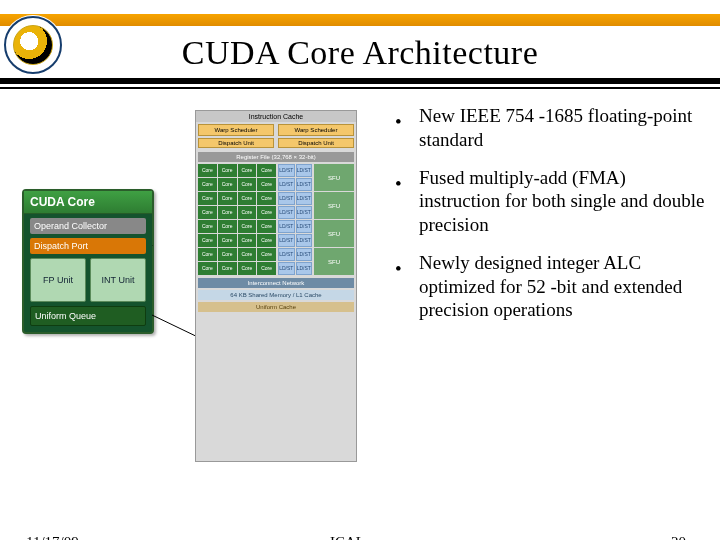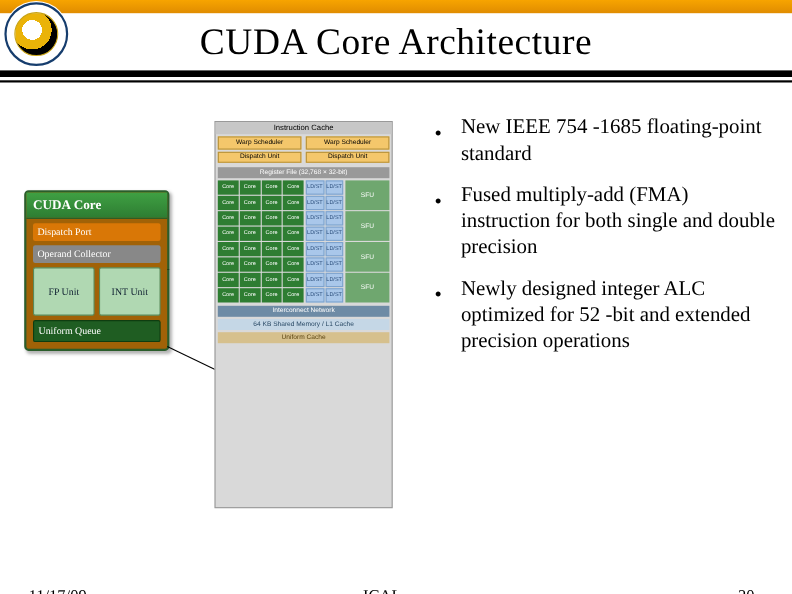--- a/index.html
+++ b/index.html
@@ -9,21 +9,21 @@
     background: #fff;
     color: #000;
     overflow: hidden;
   }
   .slide {
     position: relative;
     width: 720px; height: 540px;
   }
   .topbar {
     position: absolute;
-    left: 0; top: 0;
+    left: 0; top: 14px;
     width: 572px; height: 70px;
   }
   .topbar .orange {
     position: absolute;
     left: 0; top: 0;
     width: 720px; height: 12px;
     background: linear-gradient(#f7a400, #e08c00);
   }
   .title {
     position: absolute;
@@ -63,27 +63,27 @@
     border: 1px solid #c9a314;
   }
   .content {
     position: absolute;
     left: 0; top: 90px;
     width: 720px; height: 400px;
   }
   
   .cuda-core {
     position: absolute;
-    left: 22px; top: 83px;
+    left: 22px; top: 99px;
     width: 128px;
-    background: #a16207;
+    background: #14532d;
     border: 2px solid #2b5d2b;
     border-radius: 4px;
     color: #fff;
-    font-family: Liberation Serif, serif;
+    font-family: Liberation Sans, sans-serif;
     font-size: 10px;
     box-shadow: 2px 2px 3px rgba(0,0,0,.3);
   }
   .cuda-core .hdr {
     background: linear-gradient(#3fa043,#2e7d32);
     font-weight: bold;
     font-size: 12px;
     padding: 4px 6px;
     border-bottom: 1px solid #255c27;
   }
@@ -283,22 +283,22 @@
       </div>
     <div class="title">CUDA Core Architecture</div>
     <div class="rule"></div>
     <div class="rule2"></div>
   </div>
 
   <div class="content">
 
     <div class="cuda-core">
       <div class="hdr">CUDA Core</div>
+      <div class="bar grey">Operand Collector</div>
       <div class="bar orange">Dispatch Port</div>
-      <div class="bar grey">Operand Collector</div>
       <div class="units">
         <div class="unit">FP Unit</div>
         <div class="unit">INT Unit</div>
       </div>
       <div class="result">Uniform Queue</div>
     </div>
 
     <svg class="callout" viewBox="0 0 60 120">
       <line x1="0" y1="0" x2="52" y2="-18" stroke="#000" stroke-width="1"></line>
       <line x1="0" y1="70" x2="52" y2="95" stroke="#000" stroke-width="1"></line>

